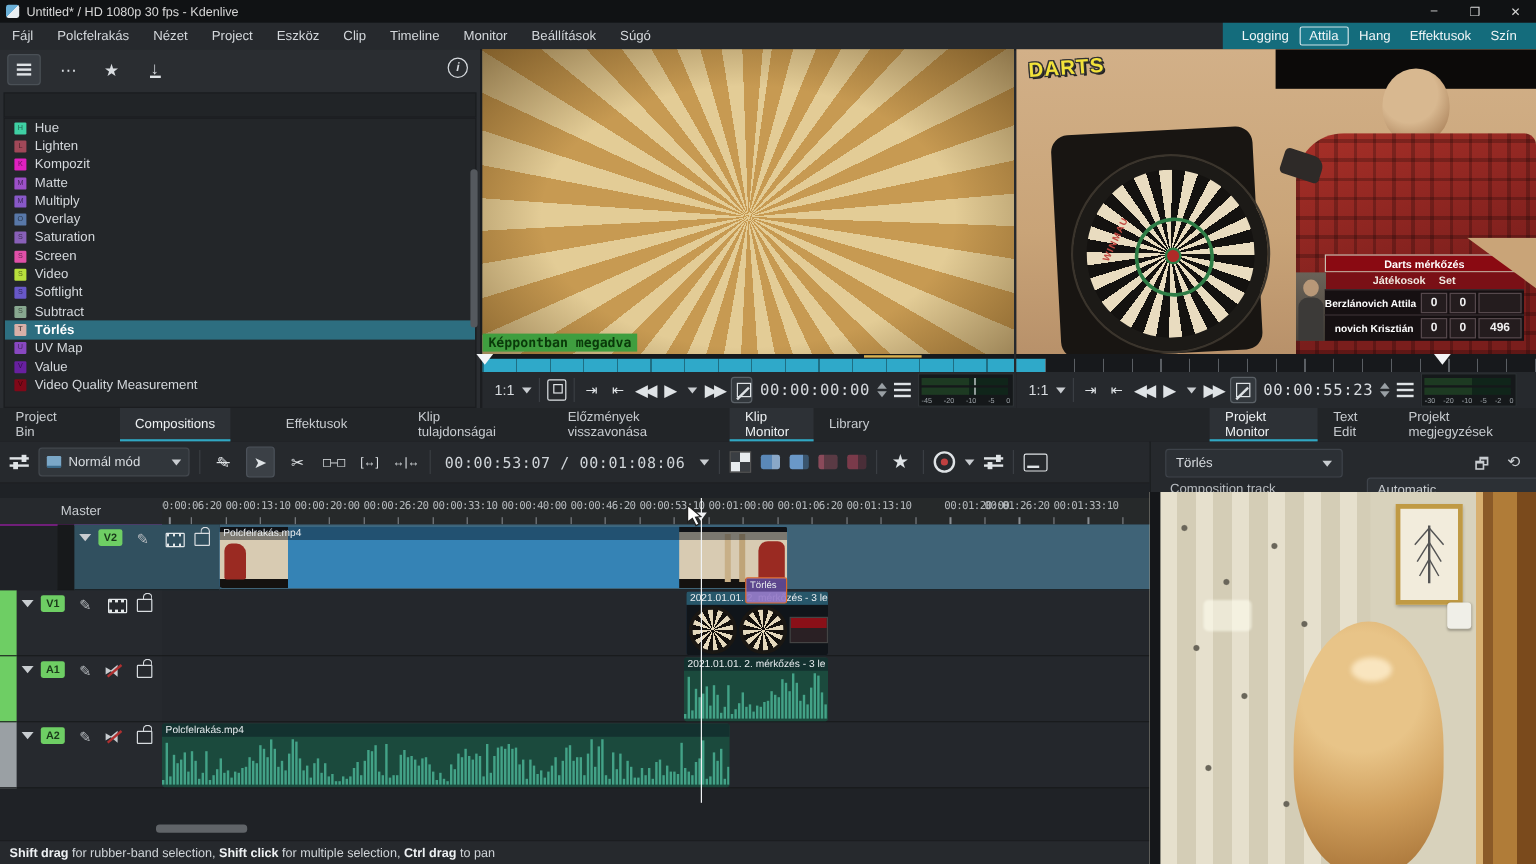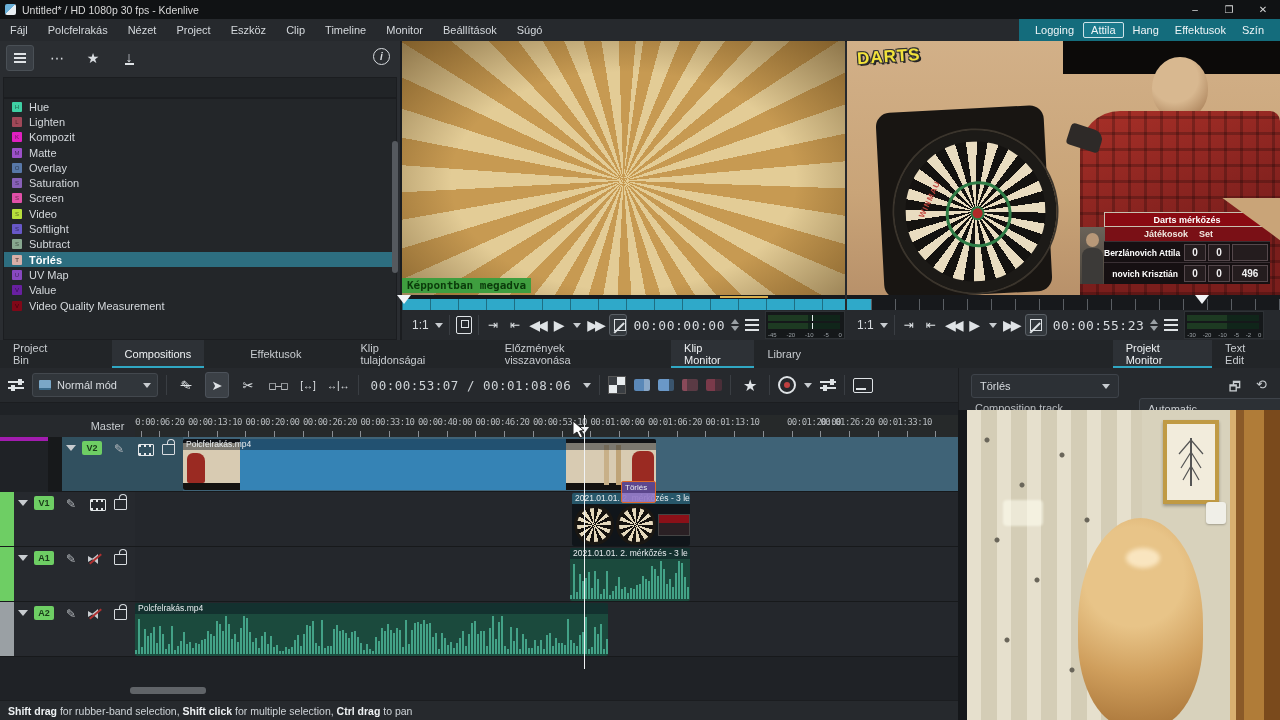--- a/index.html
+++ b/index.html
@@ -142,21 +142,21 @@
   .sliders-ico i{position:absolute;top:1px;left:10px;width:4px;height:6px;background:#dfe3e6;}
   .sliders-ico b{position:absolute;top:7px;left:3px;width:4px;height:6px;background:#dfe3e6;}
   
   #fx-panel{left:958px;top:368px;width:322px;height:52px;background:#26292d;border-left:1px solid #1b1d20;}
   #fx-select{position:absolute;left:12px;top:6px;width:130px;height:22px;background:#2c3035;border:1px solid #3e434a;border-radius:3px;display:flex;align-items:center;justify-content:space-between;padding:0 8px;}
   .fx-ico{position:absolute;top:9px;color:#c8ccd0;font-size:13px;}
   #fx-row2-label{position:absolute;left:16px;top:34px;color:#b8bcc0;}
   #fx-row2-combo{position:absolute;left:180px;top:30px;width:130px;height:20px;background:#2c3035;border:1px solid #3e434a;border-radius:3px;color:#c8ccd0;display:flex;align-items:center;padding:0 8px;}
   
   #timeline{left:0;top:403px;width:958px;height:297px;background:#1f2226;}
-  #tl-master{position:absolute;left:0;top:12px;width:135px;height:22px;background:#26292d;display:flex;align-items:center;justify-content:center;color:#c8ccd0;border-bottom:4px solid #a21caf;padding-left:40px;}
+  #tl-master{position:absolute;left:0;top:12px;width:135px;height:22px;background:#26292d;display:flex;align-items:center;justify-content:center;color:#c8ccd0;border-bottom:1px solid #a21caf;}
   #ruler{position:absolute;left:135px;top:12px;width:823px;height:22px;background:#26292a;overflow:hidden;border-bottom:1px solid #17191b;}
   .ruler-label{position:absolute;top:2px;width:64px;text-align:center;font-size:9px;color:#b4b8bc;font-family:"DejaVu Sans Mono",monospace;letter-spacing:-0.5px;}
   #ruler-ticks{position:absolute;left:0;bottom:0;width:100%;height:6px;
      background-image:repeating-linear-gradient(90deg,#8a8e93 0 1px,transparent 1px 28.75px);background-position:24px 0;}
   .track-row{position:absolute;left:0;width:958px;}
   .thead{position:absolute;left:14px;top:0;width:121px;height:100%;background:#26292e;border-bottom:1px solid #17191b;box-sizing:border-box;}
   .thead.active{background:#31505f;}
   .tstrip{position:absolute;left:0;top:0;width:14px;height:100%;border-bottom:1px solid #17191b;box-sizing:border-box;}
   .tchev{position:absolute;left:4px;top:8px;width:0;height:0;border-left:5px solid transparent;border-right:5px solid transparent;border-top:6px solid #c8ccd0;}
   .tbadge{position:absolute;left:20px;top:4px;width:20px;height:14px;background:#6ece64;color:#1a3a1a;font-size:9px;font-weight:bold;display:flex;align-items:center;justify-content:center;border-radius:2px;}
@@ -288,20 +288,24 @@
           <span class="comp-ico" style="background: rgb(160, 72, 88);">L</span>
           <span>Lighten</span>
         </div>
         <div class="comp-row">
           <span class="comp-ico" style="background: rgb(224, 32, 192);">K</span>
           <span>Kompozit</span>
         </div>
         <div class="comp-row">
           <span class="comp-ico" style="background: rgb(156, 80, 200);">M</span>
           <span>Matte</span>
+        </div>
+        <div class="comp-row">
+          <span class="comp-ico" style="background: rgb(136, 88, 200);">M</span>
+          <span>Multiply</span>
         </div>
         <div class="comp-row">
           <span class="comp-ico" style="background: rgb(88, 120, 168);">O</span>
           <span>Overlay</span>
         </div>
         <div class="comp-row">
           <span class="comp-ico" style="background: rgb(136, 96, 184);">S</span>
           <span>Saturation</span>
         </div>
         <div class="comp-row">
@@ -477,20 +481,21 @@
       </div>
     <div class="tab-gap"></div>
     <div id="tabs-mid" style="display:flex;">
         <div class="tab active">Klip Monitor</div>
         <div class="tab">Library</div>
       </div>
     <div class="tab-gap" style="width:300px;"></div>
     <div id="tabs-right" style="display:flex;">
         <div class="tab active">Projekt Monitor</div>
         <div class="tab">Text Edit</div>
+        <div class="tab">Projekt megjegyzések</div>
       </div>
   </div>
 
   <div class="abs" id="tl-toolbar">
     <span class="sliders-ico">
         <i></i>
         <b></b>
       </span>
     <div id="mode-select">
       <span class="mini-clip"></span>

